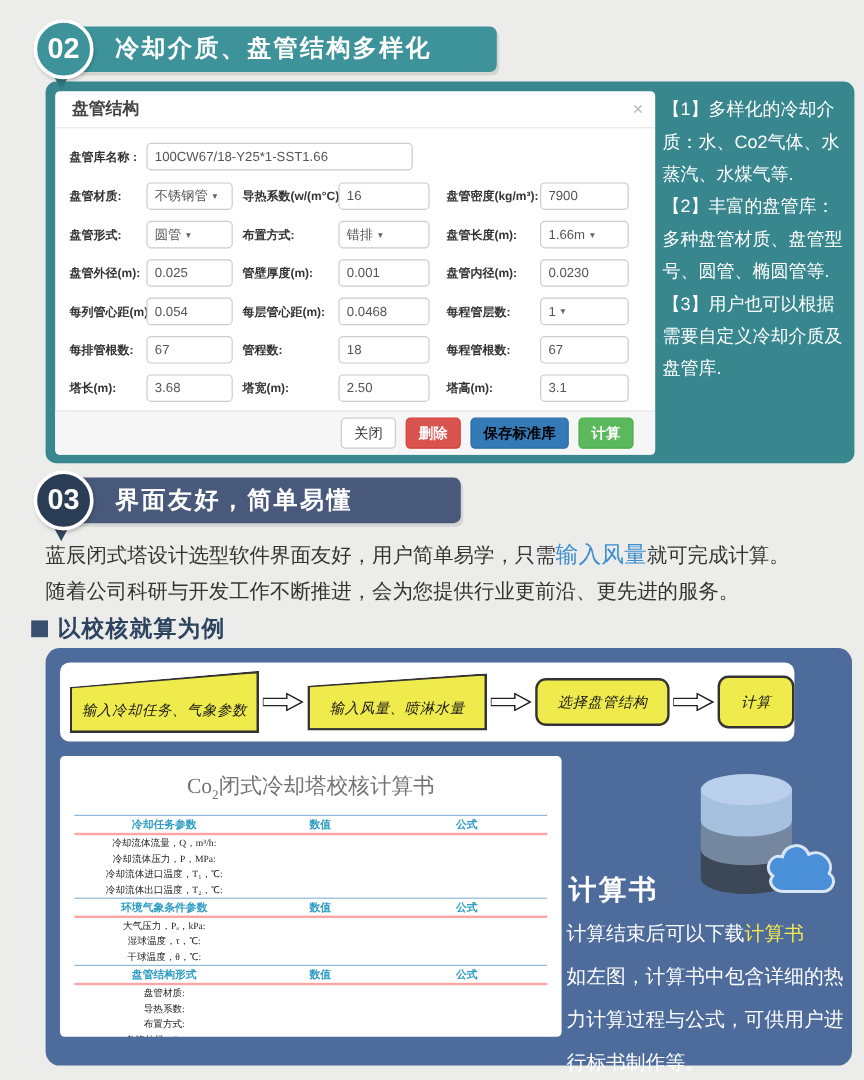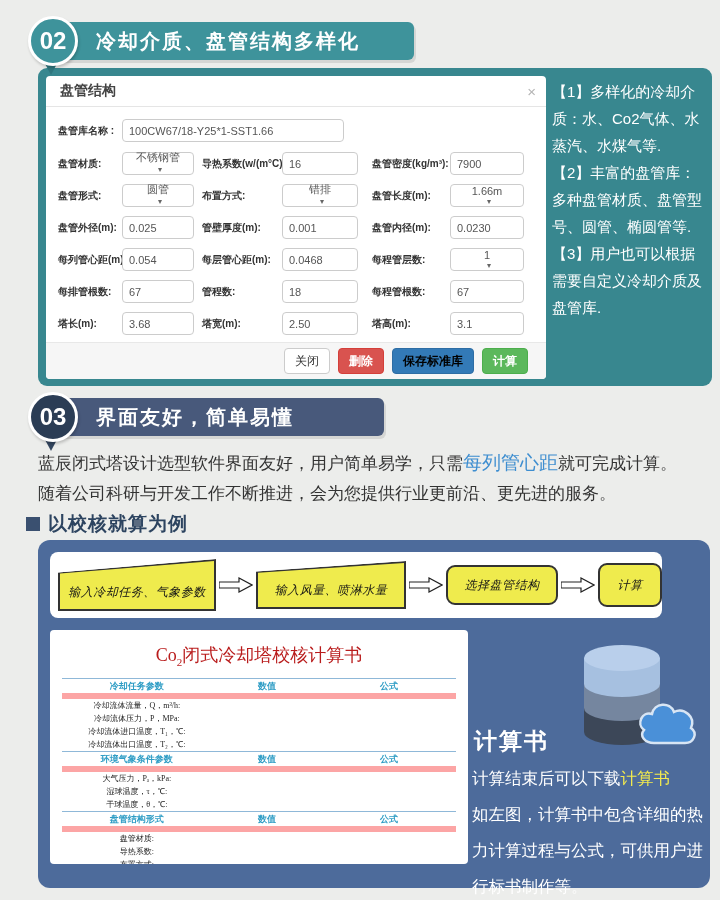--- a/index.html
+++ b/index.html
@@ -33,21 +33,21 @@
   .dlg-close{color:#b5b5b5;font-size:15px;line-height:15px;cursor:pointer;}
   .dlg-body{padding:12px 10px 0 12px;}
   .form-row{display:flex;align-items:center;margin-bottom:9px;}
   .name-row{margin-bottom:10px;}
   .flabel{font-weight:bold;font-size:10px;color:#333;white-space:nowrap;flex-shrink:0;}
   .l1{width:64px;} .l2{width:80px;margin-left:8px;} .l3{width:78px;margin-left:14px;}
   .finput,.fselect{height:23px;border:1px solid #ccc;border-radius:4px;background:#fff;
         font-size:11px;color:#555;display:flex;align-items:center;padding:0 6px;
         box-sizing:border-box;flex-shrink:0;}
   .f1{width:72px;} .f2{width:76px;} .f3{width:74px;}
-  .fselect{justify-content:flex-end;flex-direction:column;}
+  .fselect{justify-content:flex-start;}
   .caret{color:#666;font-size:8px;margin-left:4px;}
   .name-input{width:222px;}
   .dlg-footer{position:absolute;left:0;right:0;bottom:0;height:37px;background:#f6f6f6;
       border-top:1px solid #e8e8e8;display:flex;align-items:center;justify-content:flex-end;
       padding-right:18px;box-sizing:border-box;}
   .btn{height:26px;padding:0 10px;border-radius:4px;font-size:12px;font-weight:bold;
        border:1px solid transparent;margin-left:8px;font-family:inherit;cursor:pointer;}
   .btn-default{background:#fff;border-color:#ccc;color:#333;font-weight:normal;}
   .btn-danger{background:#d9534f;border-color:#d43f3a;color:#fff;}
   .btn-primary{background:#337ab7;border-color:#2e6da4;color:#000000;}
@@ -82,26 +82,26 @@
   .trap .step-label{position:absolute;left:0;right:0;bottom:10px;text-align:center;}
   .rbox{border:2px solid #333;border-radius:9px;background:#efeb4d;display:flex;
         align-items:center;justify-content:center;flex-shrink:0;box-sizing:border-box;}
   .s2{width:112px;height:40px;justify-content:center;} .s3{width:64px;height:44px;}
   .arrow{margin:0 3px;flex-shrink:0;}
 
   
   .report{position:absolute;left:12px;top:90px;width:418px;height:234px;background:#fff;
           border-radius:4px;overflow:hidden;}
   .rep-title{margin-top:13px;text-align:center;font-family:"Liberation Serif",serif;
-          font-size:18px;color:#b91c1c;}
+          font-size:18px;color:#737373;}
   .rep-title sub{font-size:11px;}
   .rep-table{margin:10px 12px 0 12px;border-bottom:2px solid #555;}
   .rep-head,.rep-row{display:grid;grid-template-columns:38% 28% 34%;}
   .rep-head{line-height:14px;font-size:9px;color:#2f9dc5;font-weight:bold;
-          border-top:1px solid #8fb8d8;border-bottom:6px solid #fca5a5;}
+          border-top:1px solid #8fb8d8;border-bottom:2px solid #fca5a5;}
   .rep-head span{text-align:center;}
   .rep-row{line-height:13px;font-size:8px;color:#222;font-family:"Liberation Serif",serif;}
   .rep-row span{text-align:center;white-space:nowrap;}
 
   
   .db-icon{position:absolute;left:544px;top:104px;}
   .calc-head{position:absolute;left:436px;top:186px;color:#fff;font-size:23px;
           font-weight:bold;letter-spacing:2px;}
   .calc-text{position:absolute;left:434px;top:220px;width:240px;color:#fff;font-size:16.5px;
           line-height:36px;}
@@ -215,21 +215,21 @@
 
   <div class="hdr hdr03">
     <span>界面友好，简单易懂</span>
   </div>
   <div class="badge badge03">
     <span>03</span>
   </div>
   <div class="tail tail03"></div>
 
   <div class="para03">
-    <p><span>蓝辰闭式塔设计选型软件界面友好，用户简单易学，只需</span><span class="hl-step">每列管心距</span><span>就可完成计算。</span></p>
+    <p><span>蓝辰闭式塔设计选型软件界面友好，用户简单易学，只需</span><span class="hl-step">输入风量</span><span>就可完成计算。</span></p>
     <p>随着公司科研与开发工作不断推进，会为您提供行业更前沿、更先进的服务。</p>
   </div>
 
   <div class="subhdr">
     <span class="sq"></span>
     <span>以校核就算为例</span>
   </div>
 
   <div class="bpanel">
     <div class="flow-strip" id="flow-strip">

